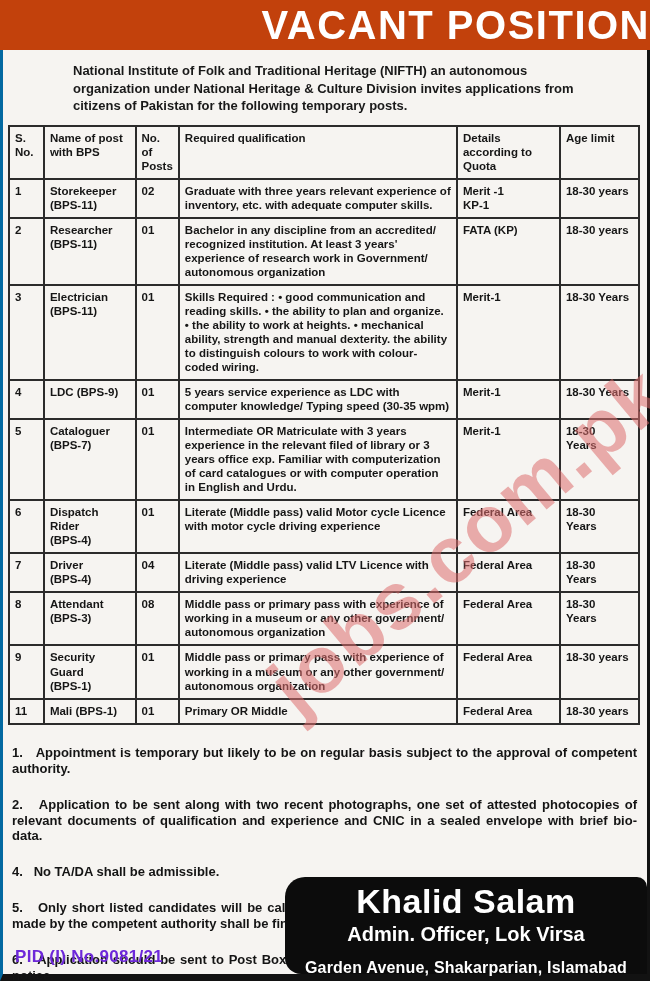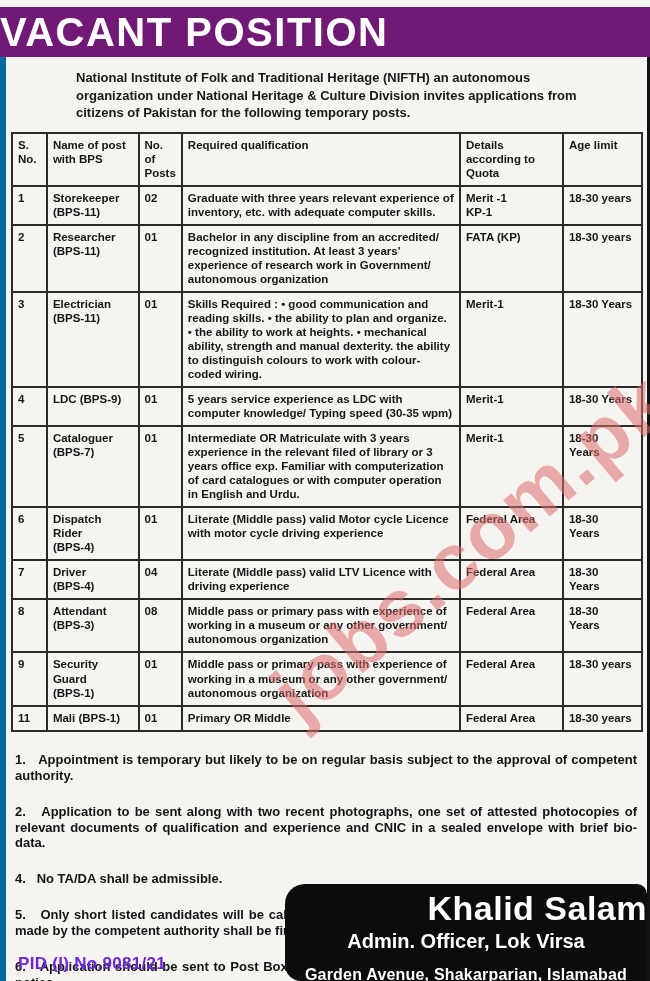--- a/index.html
+++ b/index.html
@@ -1,45 +1,45 @@
 <!DOCTYPE html>
 <html><head>
 <meta charset="utf-8">
 <style>
   * { margin:0; padding:0; box-sizing:border-box; }
   html,body { width:650px; height:981px; background:#fff; }
   body { font-family:"Liberation Sans", sans-serif; font-weight:bold; color:#1c1c1c; }
   .page { position:relative; width:650px; height:981px; overflow:hidden; background:#f6f4f1; }
 
-  .title-band { height:50px; background:#701a75; display:flex; align-items:center; justify-content:flex-start;margin-top:7px; }
+  .title-band { height:50px; background:#c2410c; display:flex; align-items:center; justify-content:flex-end; }
   .title-band h1 { color:#ffffff; font-size:40px; letter-spacing:1.5px; font-weight:bold; }
 
   .content { position:relative; height:931px; background:#f6f4f1;
-             border-left:6px solid #0369a1; border-right:3px solid #121212; border-bottom:7px solid #121212;
+             border-left:3px solid #0369a1; border-right:3px solid #121212; border-bottom:7px solid #121212;
              padding-top:8px; }
 
   .intro { margin:4px 30px 10px 70px; width:525px; font-size:13px; line-height:1.36; color:#191919; }
 
   table.positions { width:632px; margin-left:5px; border-collapse:collapse; border:2px solid #262626;
                     font-size:11.5px; color:#161616; }
   table.positions th, table.positions td { border:2px solid #2b2b2b; vertical-align:top;
                     padding:4px 5px 5px; white-space:pre-line; line-height:1.22; text-align:left; font-weight:bold; }
   td.c, th.c { text-align:center; }
   col.w-sno{width:35px;} col.w-name{width:92px;} col.w-posts{width:38px;}
   col.w-qual{width:283px;} col.w-quota{width:104px;} col.w-age{width:80px;}
 
   .conditions { margin:7px 10px 0 9px; font-size:13px; line-height:1.23; text-align:justify; color:#141414; }
   .conditions p { margin-bottom:3px;margin-top:20px; }
 
   .pid { position:absolute; left:12px; bottom:7px; font-size:17px; letter-spacing:0.3px; color:#6d28d9; }
 
   .sig-box { position:absolute; right:0; bottom:0; width:362px; height:97px; background:#0c0c0c;
              border-radius:20px 10px 0 16px; color:#fff; text-align:center; z-index:4;
              display:flex; flex-direction:column; }
-  .sig-name { font-size:34px; margin-top:7px; letter-spacing:0.5px; line-height:1.05;text-align:right; }
+  .sig-name { font-size:34px; margin-top:7px; letter-spacing:0.5px; line-height:1.05; }
   .sig-title { font-size:20px; margin-top:3px; }
   .sig-divider { height:2px; background:#ffffff; margin:5px 3px 0 3px; }
   .sig-address { font-size:16px; margin-top:8px; letter-spacing:0.2px; }
 
   .watermark { position:absolute; left:248px; top:612px; transform:rotate(-40deg); transform-origin:0 0;
                font-size:80px; font-weight:bold; color:rgba(221,109,109,0.55); letter-spacing:2px;
                pointer-events:none; z-index:6; white-space:nowrap; }
 </style>
 </head>
 <body>

